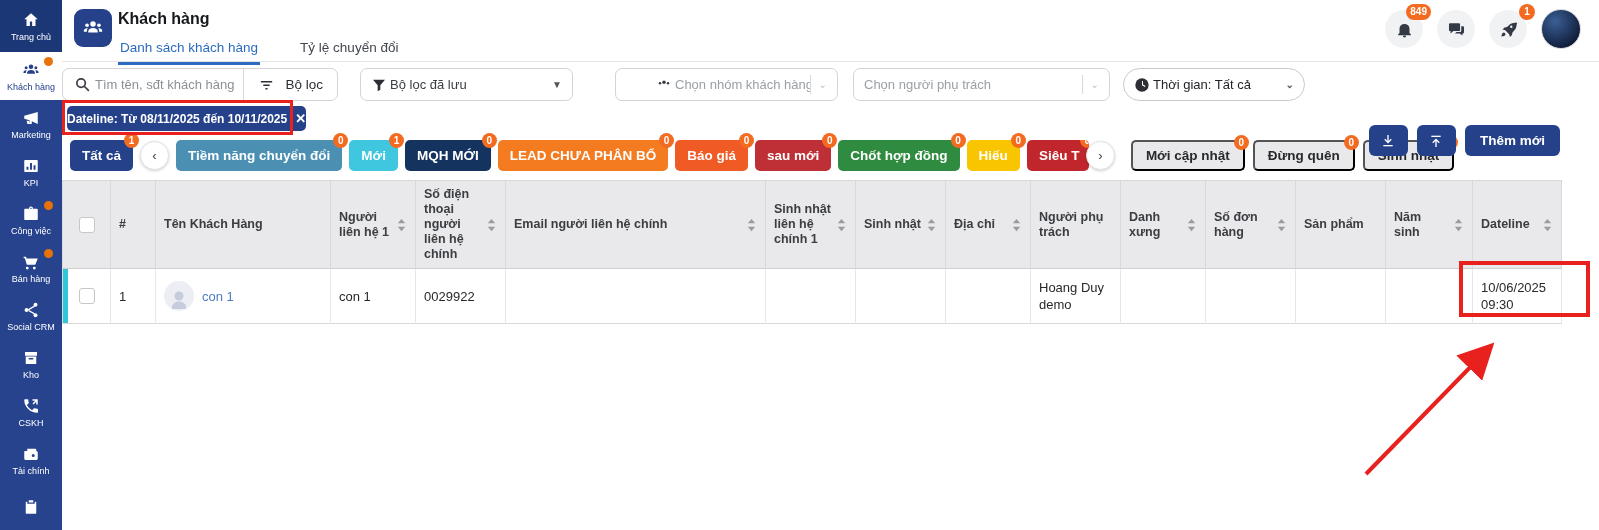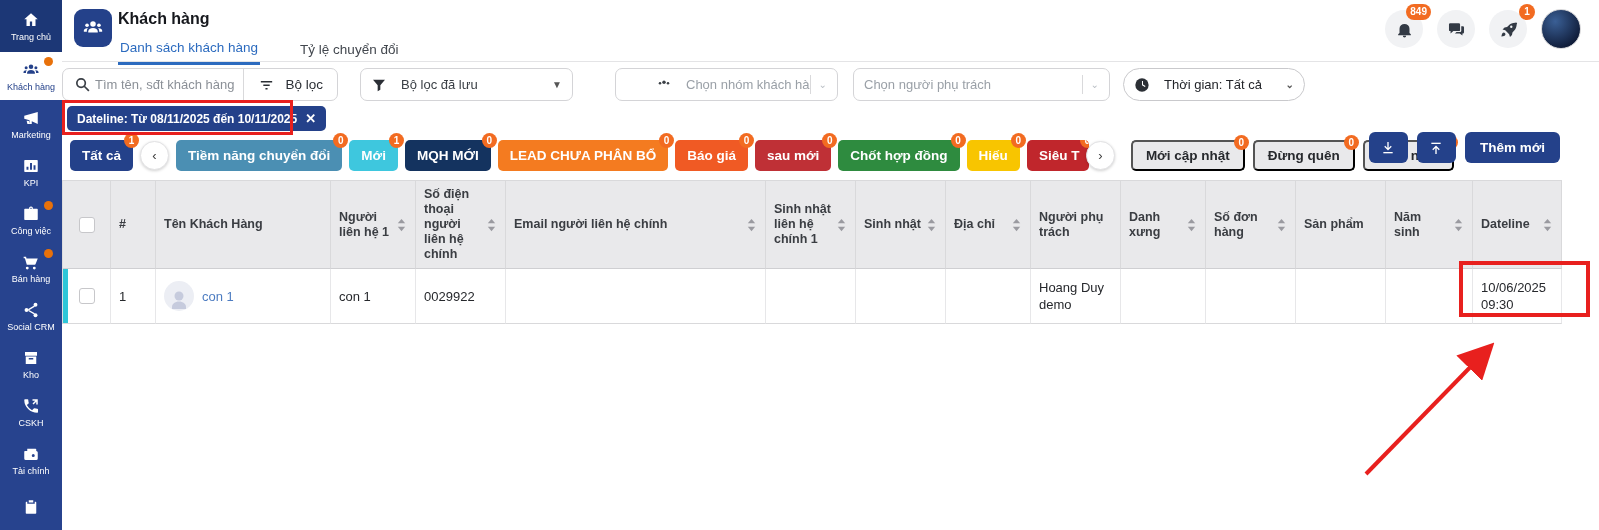--- a/index.html
+++ b/index.html
@@ -12,62 +12,62 @@
   .sb-item { position:relative; height:48px; flex:0 0 48px; display:flex; flex-direction:column; align-items:center; justify-content:center; gap:3px; color:#fff; cursor:pointer; }
   .sb-item:first-child { background:#1c3776; height:52px; flex:0 0 52px; }
   .sb-item.active { background:#ffffff; color:#24418a; }
   .sb-item .sb-label { font-size:9px; line-height:10px; white-space:nowrap; }
   .sb-item .dot { position:absolute; top:5px; right:9px; width:9px; height:9px; border-radius:50%; background:#e8710a; }
 
   
   .header { position:absolute; left:62px; top:0; width:1537px; height:62px; background:#fff; border-bottom:1px solid #e4e4e6; }
   .app-icon { position:absolute; left:12px; top:9px; width:38px; height:38px; border-radius:9px; background:#24418a; display:flex; align-items:center; justify-content:center; }
   .page-title { position:absolute; left:56px; top:10px; font-size:16px; font-weight:bold; color:#16181d; }
-  .tabs { position:absolute; left:56px; top:36px; display:flex; gap:38px;align-items:center; }
+  .tabs { position:absolute; left:56px; top:36px; display:flex; gap:38px; }
   .tab { font-size:13.5px; color:#42474e; padding:4px 2px 7px; cursor:pointer; }
   .tab.active { color:#2c6bbf; border-bottom:3px solid #2c6bbf; }
   .top-icons { position:absolute; right:18px; top:9px; display:flex; gap:14px; align-items:center; }
   .circle-btn { position:relative; width:38px; height:38px; border-radius:50%; background:#f1f2f4; display:flex; align-items:center; justify-content:center; cursor:pointer; }
   .nbadge { position:absolute; top:-6px; right:-8px; min-width:16px; height:16px; padding:0 4px; background:#f26b21; border-radius:9px; color:#fff; font-size:10px; font-weight:bold; line-height:16px; text-align:center; }
   .avatar { width:40px; height:40px; border-radius:50%; background:radial-gradient(circle at 35% 30%, #3a5f95, #101d3a 75%); border:1px solid #d7d7d9; cursor:pointer; }
 
   
   .fbox { position:absolute; top:68px; height:33px; background:#fff; border:1px solid #d4d4d7; border-radius:7px; display:flex; align-items:center; font-size:13px; color:#3b4046; }
   .search-wrap { left:62px; width:276px; }
   .search-wrap input { border:0; outline:0; flex:1; min-width:0; font:13px "Liberation Sans",sans-serif; color:#333; padding:0 4px; }
   .search-wrap input::placeholder { color:#8b9097; }
   .seg-divider { width:1px; height:100%; background:#d9d9db; }
   .seg-btn { display:flex; align-items:center; gap:10px; padding:0 14px; height:100%; cursor:pointer; font-size:13.5px; color:#2b2f35; }
   .select { padding:0 10px; cursor:pointer; justify-content:space-between; }
-  .sel-left { display:flex; align-items:center; gap:14px; overflow:hidden; white-space:nowrap;text-align:right; }
+  .sel-left { display:flex; align-items:center; gap:3px; overflow:hidden; white-space:nowrap;text-align:right; }
   .sel-right { display:flex; align-items:center; gap:0; height:100%; }
   .sel-right .seg-divider { height:60%; }
   .muted { color:#9aa0a7; }
   .caret { font-size:10px; color:#555; padding-left:8px; }
   .caret.gray { color:#b9bec4; }
 
   
-  .chip { position:absolute; left:67px; top:106px; height:25px; background:#24418a; color:#fff; border-radius:5px; display:flex; align-items:center; gap:8px; padding:0 10px; font-size:12px; font-weight:bold; cursor:default; }
+  .chip { position:absolute; left:67px; top:106px; height:25px; background:#24418a; color:#fff; border-radius:5px; display:flex; align-items:center; gap:8px; padding:0 0; font-size:12px; font-weight:bold; cursor:default; }
   .chip .x { font-size:13px; cursor:pointer; }
   .ann-rect { position:absolute; border:3px solid #e8201e; z-index:30; pointer-events:none; }
   #ann-rect-chip { left:62px; top:100px; width:231px; height:35px; }
   #ann-rect-cell { left:1459px; top:261px; width:131px; height:56px; border-width:4px; }
   #ann-arrow { position:absolute; left:0; top:0; width:1599px; height:530px; z-index:29; pointer-events:none; }
 
   
   .status-row { position:absolute; left:70px; top:140px; height:31px; display:flex; align-items:center; gap:7px; }
   .schip { position:relative; height:31px; border:0; border-radius:5px; color:#fff; font-size:13.5px; font-weight:bold; font-family:"Liberation Sans",sans-serif; padding:0 12px; display:flex; align-items:center; white-space:nowrap; cursor:pointer; }
   .schip.truncated { width:62px; overflow:hidden; padding-right:0; }
   .schip .cbadge, .gtab .cbadge { position:absolute; top:-7px; right:-6px; min-width:15px; height:15px; padding:0 3px; border-radius:8px; background:#f26b21; color:#fff; font-size:10px; font-weight:bold; line-height:15px; text-align:center; }
   .nav-circle { width:29px; height:29px; flex:0 0 29px; border-radius:50%; background:#fff; border:1px solid #e2e2e4; box-shadow:0 1px 3px rgba(0,0,0,.18); display:flex; align-items:center; justify-content:center; font-size:13px; color:#3c3c3c; cursor:pointer; z-index:2; }
   .nav-circle.right { margin-left:-10px; }
   .gray-group { display:flex; gap:8px; margin-left:9px; }
   .gtab { position:relative; height:31px; background:#e9e9eb; border-radius:5px; color:#27292d; font-size:13.5px; font-weight:bold; padding:0 13px; display:flex; align-items:center; white-space:nowrap; cursor:pointer; }
 
-  .action-btns { position:absolute; right:39px; top:132px; display:flex; gap:9px; align-items:center;padding-left:36px; }
+  .action-btns { position:absolute; right:39px; top:125px; display:flex; gap:9px; align-items:center;padding-left:36px; }
   .nav-btn { height:31px; background:#24418a; border:0; border-radius:6px; color:#fff; display:flex; align-items:center; justify-content:center; cursor:pointer; }
   .icon-btn { width:39px; }
   .add-btn { padding:0 15px; font-size:13.5px; font-weight:bold; font-family:"Liberation Sans",sans-serif; }
 
   
   .table { position:absolute; left:62px; top:180px; width:1499px; display:grid; border-left:1px solid #dcdcde; }
   .th { background:#e9e9eb; border-right:1px solid #d9d9db; border-top:1px solid #d9d9db; border-bottom:1px solid #cfcfd2; padding:6px 8px; font-size:12.5px; font-weight:bold; color:#3a3d42; display:flex; align-items:center; gap:4px; min-height:75px; }
   .th .h-label { flex:1; line-height:15px; }
   .td { background:#fff; border-right:1px solid #e7e7e9; border-bottom:1px solid #d9d9db; padding:6px 8px; font-size:13px; color:#26282c; display:flex; align-items:center; min-height:55px; line-height:17px; }
   .td.row-first { position:relative; }

